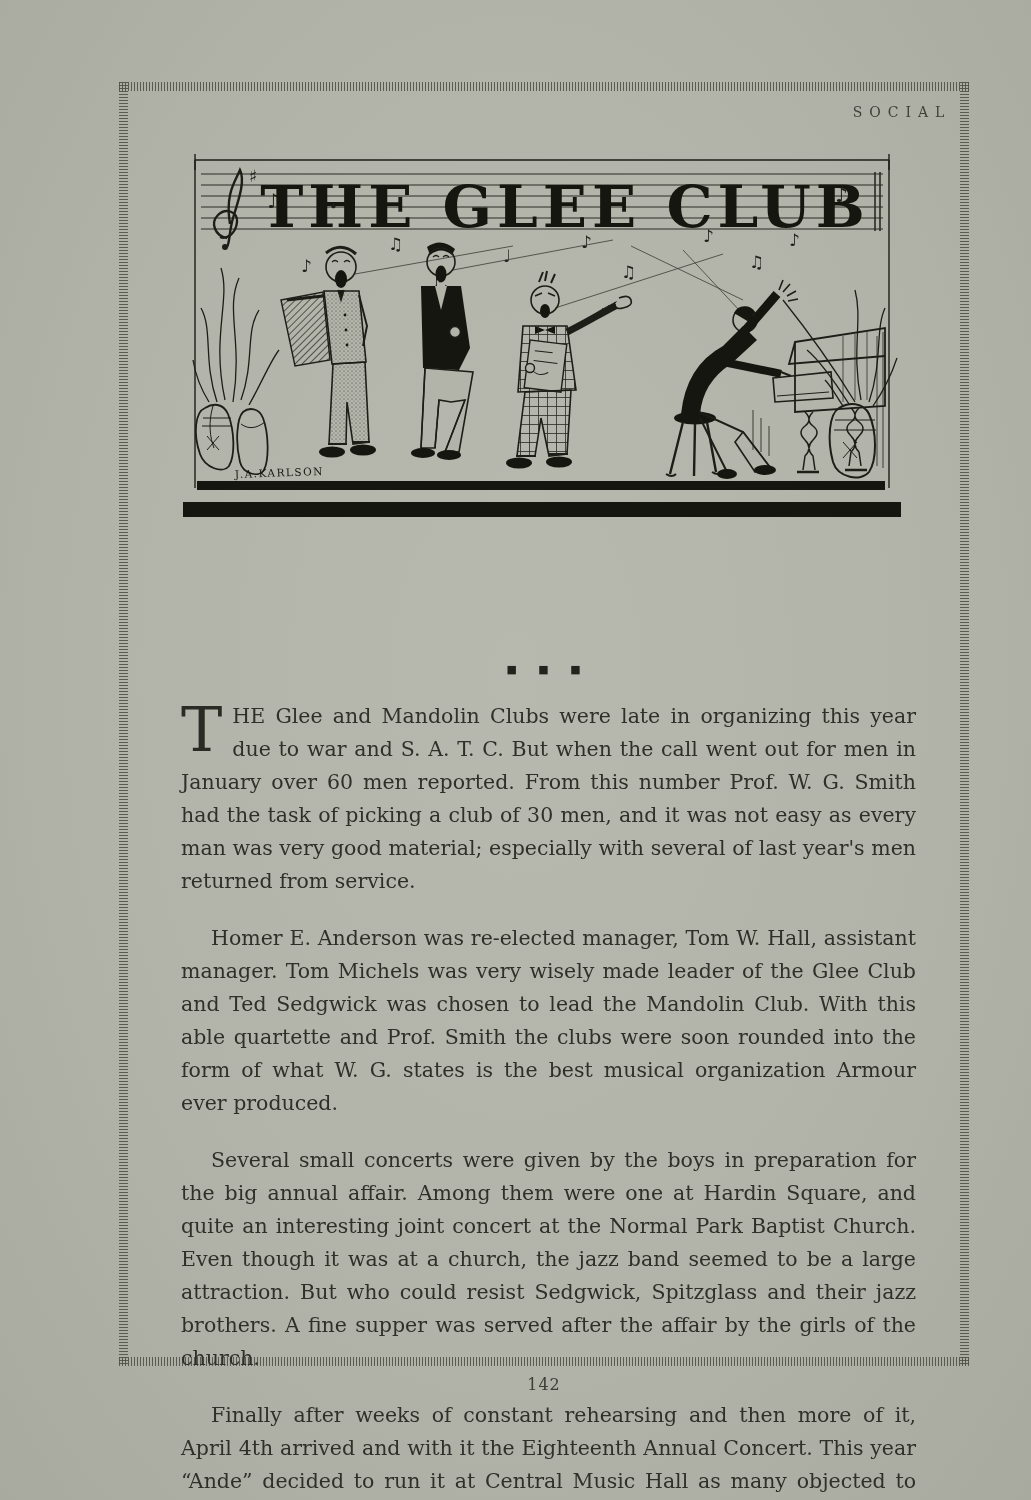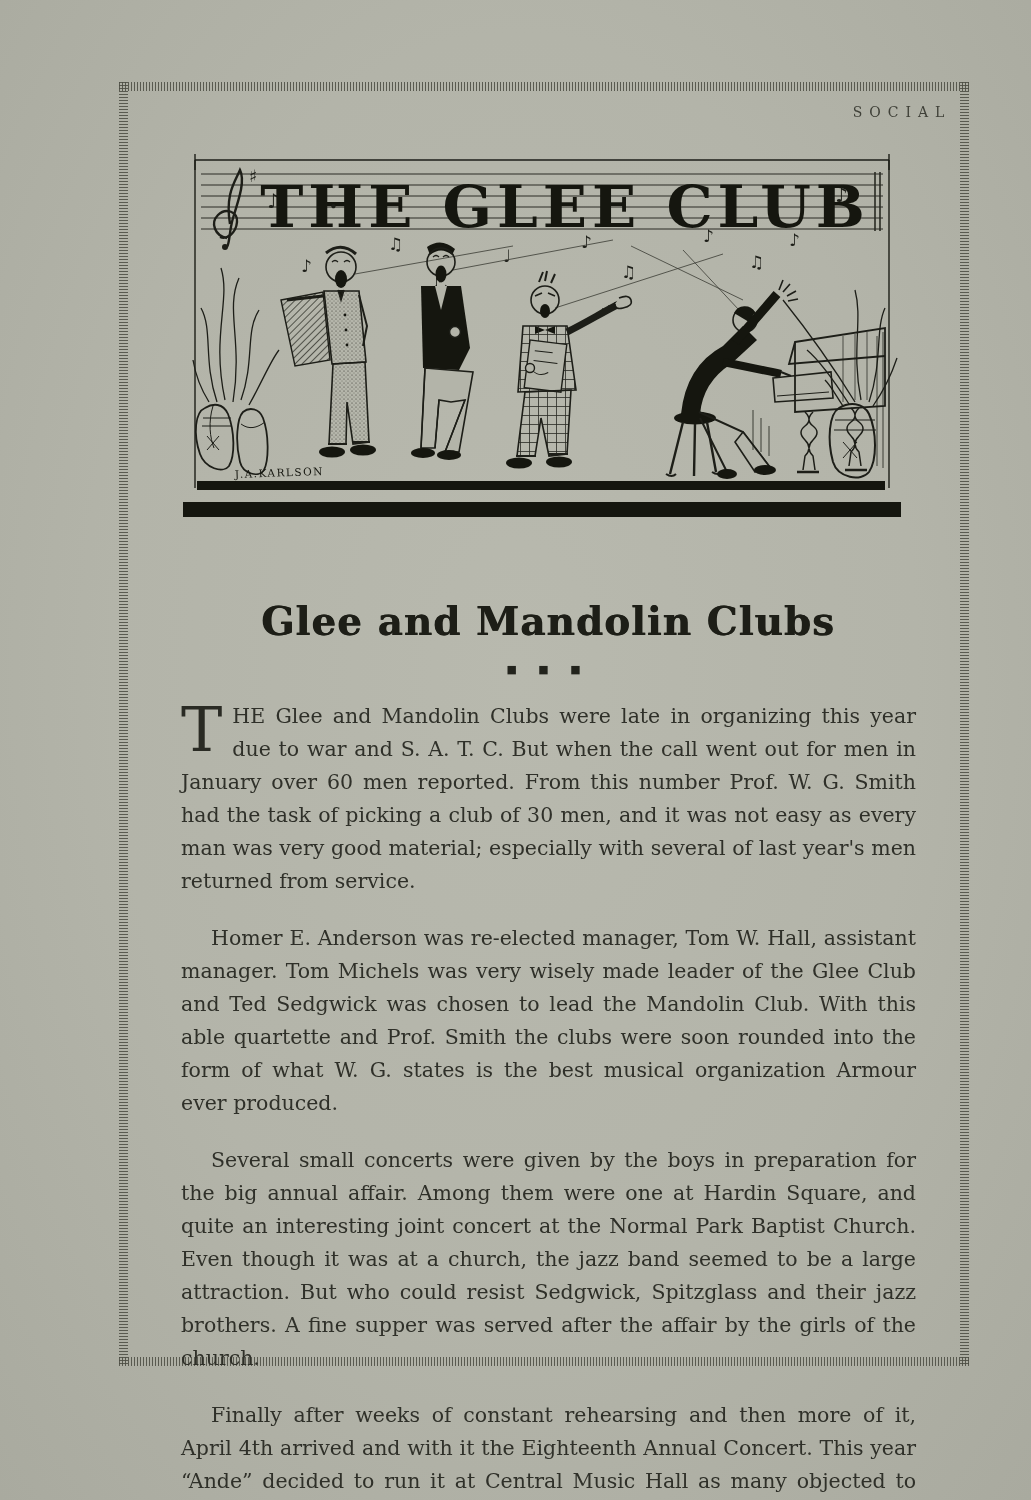--- a/index.html
+++ b/index.html
@@ -262,24 +262,24 @@
         </g>
         <path d="M694,186 l0,130 M700,182 l0,136" stroke-width="0.8"></path>
       </g>
 
       <rect x="14" y="331" width="688" height="9" fill="#15160f"></rect>
       <text x="52" y="328" font-size="10.5" letter-spacing="1.5" fill="#15160f" transform="rotate(-2 52 328)">J.A.KARLSON</text>
       <rect x="0" y="352" width="718" height="15" fill="#15160f"></rect>
     </svg>
   </div>
 
-  <h1 class="article-title">Glee and Mandolin Clubs</h1>
   <div class="ornament">■ ■ ■</div>
 
   <div class="body-text">
     <p><span class="dropcap">T</span><span>HE Glee and Mandolin Clubs were late in organizing this year due to war and S. A. T. C.   But when the call went out for men in January over 60 men reported.   From this number Prof. W. G. Smith had the task of picking a club of 30 men, and it was not easy as every man was very good material; especially with several of last year's men returned from service.</span></p>
     <p>Homer E. Anderson was re-elected manager, Tom W. Hall, assistant manager. Tom Michels was very wisely made leader of the Glee Club and Ted Sedgwick was chosen to lead the Mandolin Club.   With this able quartette and Prof. Smith the clubs were soon rounded into the form of what W. G. states is the best musical organization Armour ever produced.</p>
     <p>Several small concerts were given by the boys in preparation for the big annual affair.   Among them were one at Hardin Square, and quite an interesting joint concert at the Normal Park Baptist Church.   Even though it was at a church, the jazz band seemed to be a large attraction.   But who could resist Sedgwick, Spitzglass and their jazz brothers.   A fine supper was served after the affair by the girls of the church.</p>
     <p>Finally after weeks of constant rehearsing and then more of it, April 4th arrived and with it the Eighteenth Annual Concert.   This year “Ande” decided to run it at Central Music Hall as many objected to coming the long distance to Armour. It was a great sight for the men on the stage to look out upon the house which was full, numbering among the box-holders some of the finest people in the city.   The alumni and faculty agreed that the concert was absolutely the finest ever given by the students.</p>
   </div>
 
+  <div class="page-number">142</div>
 
 </div>
 
 </body></html>

